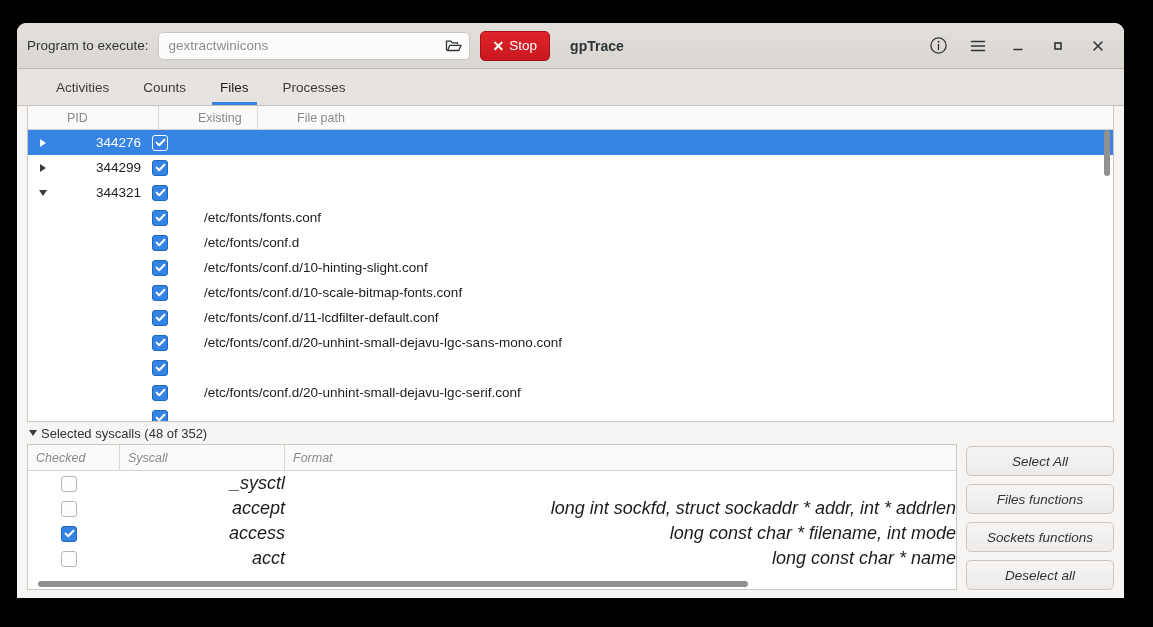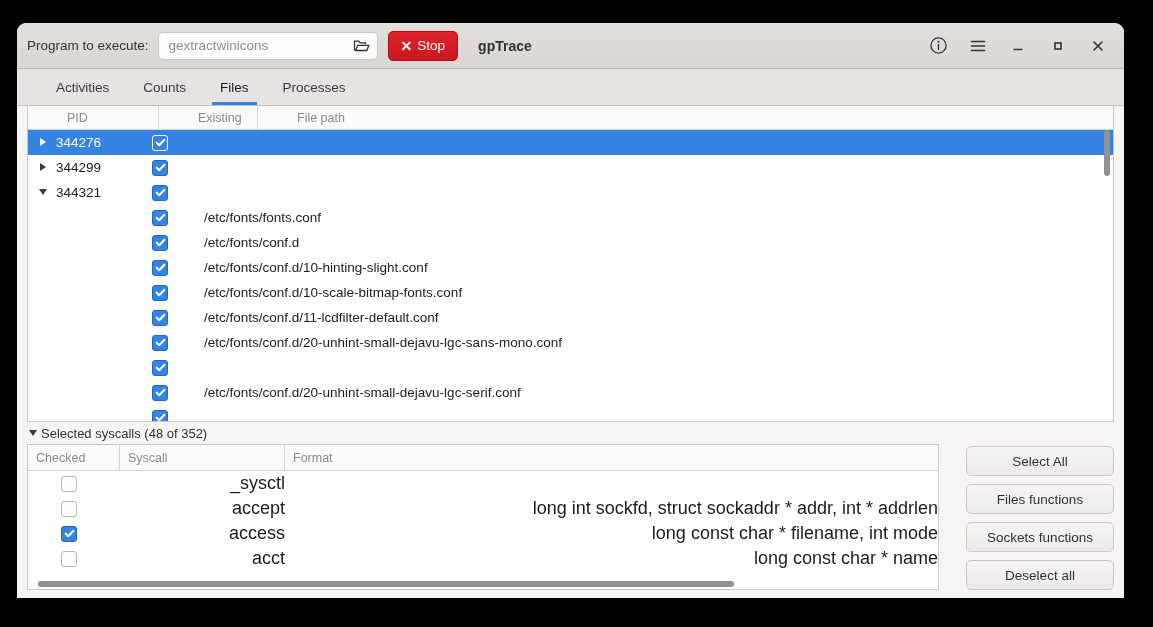--- a/index.html
+++ b/index.html
@@ -38,21 +38,21 @@
     box-sizing: border-box;
     border-radius: 9px 9px 0 0;
   }
   .hb-label {
     font-size: 13.5px;
     color: #2e3436;
     margin-right: 9px;
     white-space: nowrap;
   }
   .entry {
-    width: 220px;
+    width: 312px;
     height: 28px;
     background: #fcfcfc;
     border: 1px solid #cdc7c2;
     border-radius: 5px;
     display: flex;
     align-items: center;
     padding: 0 6px 0 10px;
     box-sizing: border-box;
   }
   .entry-text {
@@ -162,21 +162,21 @@
   .tree-body { flex: 1; overflow: hidden; position: relative; }
   .trow {
     display: flex;
     align-items: center;
     height: 25px;
     font-size: 13.5px;
     color: #1c1c1c;
     box-sizing: border-box;
   }
   .trow.sel { background: #3584e4; color: #ffffff; }
-  .t-pid { width: 100px; display: flex; align-items: flex-start; padding-left: 8px; box-sizing: border-box; }
+  .t-pid { width: 100px; display: flex; align-items: center; padding-left: 8px; box-sizing: border-box; gap: 40px; }
   .t-exist { width: 68px; display: flex; align-items: center; justify-content: flex-start; padding-left: 24px; box-sizing: border-box; }
   .t-path { flex: 1; padding-left: 8px; white-space: nowrap; overflow: hidden; }
 
   .expander {
     width: 14px; height: 14px;
     margin-right: 6px;
     display: flex; align-items: center; justify-content: center;
     flex: none;
   }
   .tri-right { width: 0; height: 0; border-left: 6px solid #3a3a3a; border-top: 4.5px solid transparent; border-bottom: 4.5px solid transparent; }
@@ -224,21 +224,21 @@
     height: 22px;
     display: flex;
     align-items: center;
     font-size: 13px;
     color: #2e3436;
     gap: 4px;
     padding-left: 2px;
   }
   .disc { width: 0; height: 0; border-top: 6px solid #3a3a3a; border-left: 4.5px solid transparent; border-right: 4.5px solid transparent; }
 
-  #bottom-body { flex: 1; display: flex; gap: 27px; min-height: 0; }
+  #bottom-body { flex: 1; display: flex; gap: 9px; min-height: 0; font-style: italic; }
 
   #systable {
     flex: 1;
     background: #ffffff;
     border: 1px solid #cdc7c2;
     display: flex;
     flex-direction: column;
     overflow: hidden;
     position: relative;
   }

